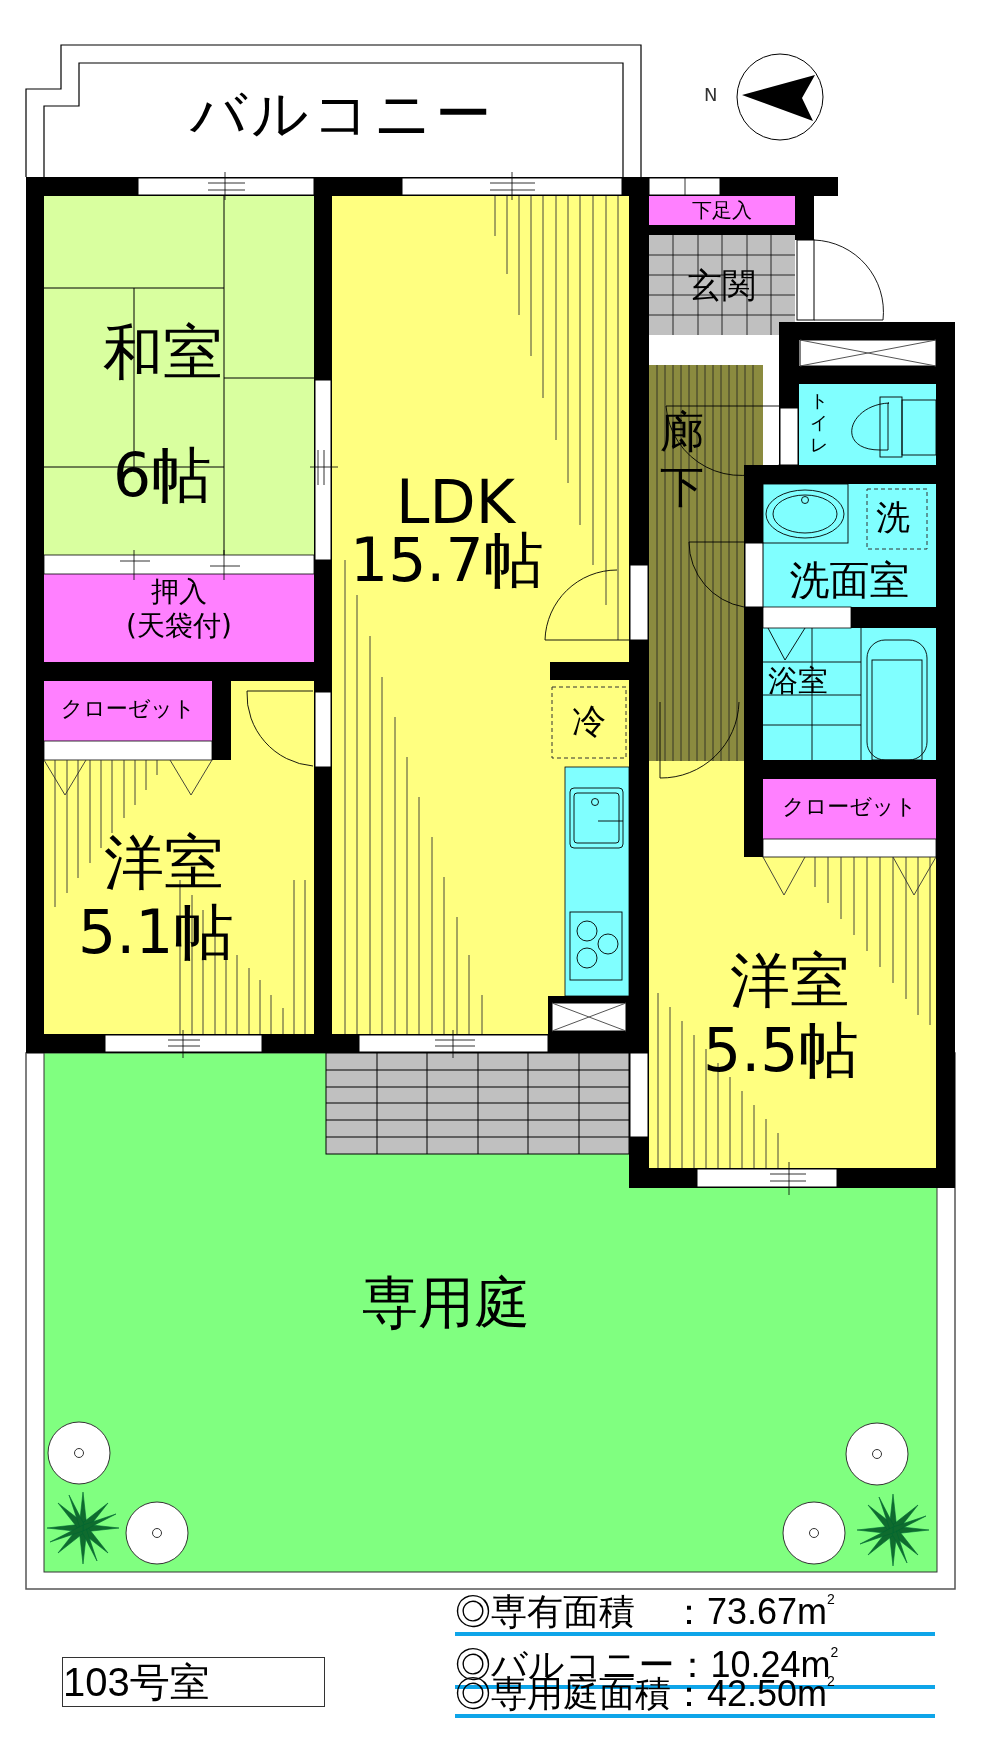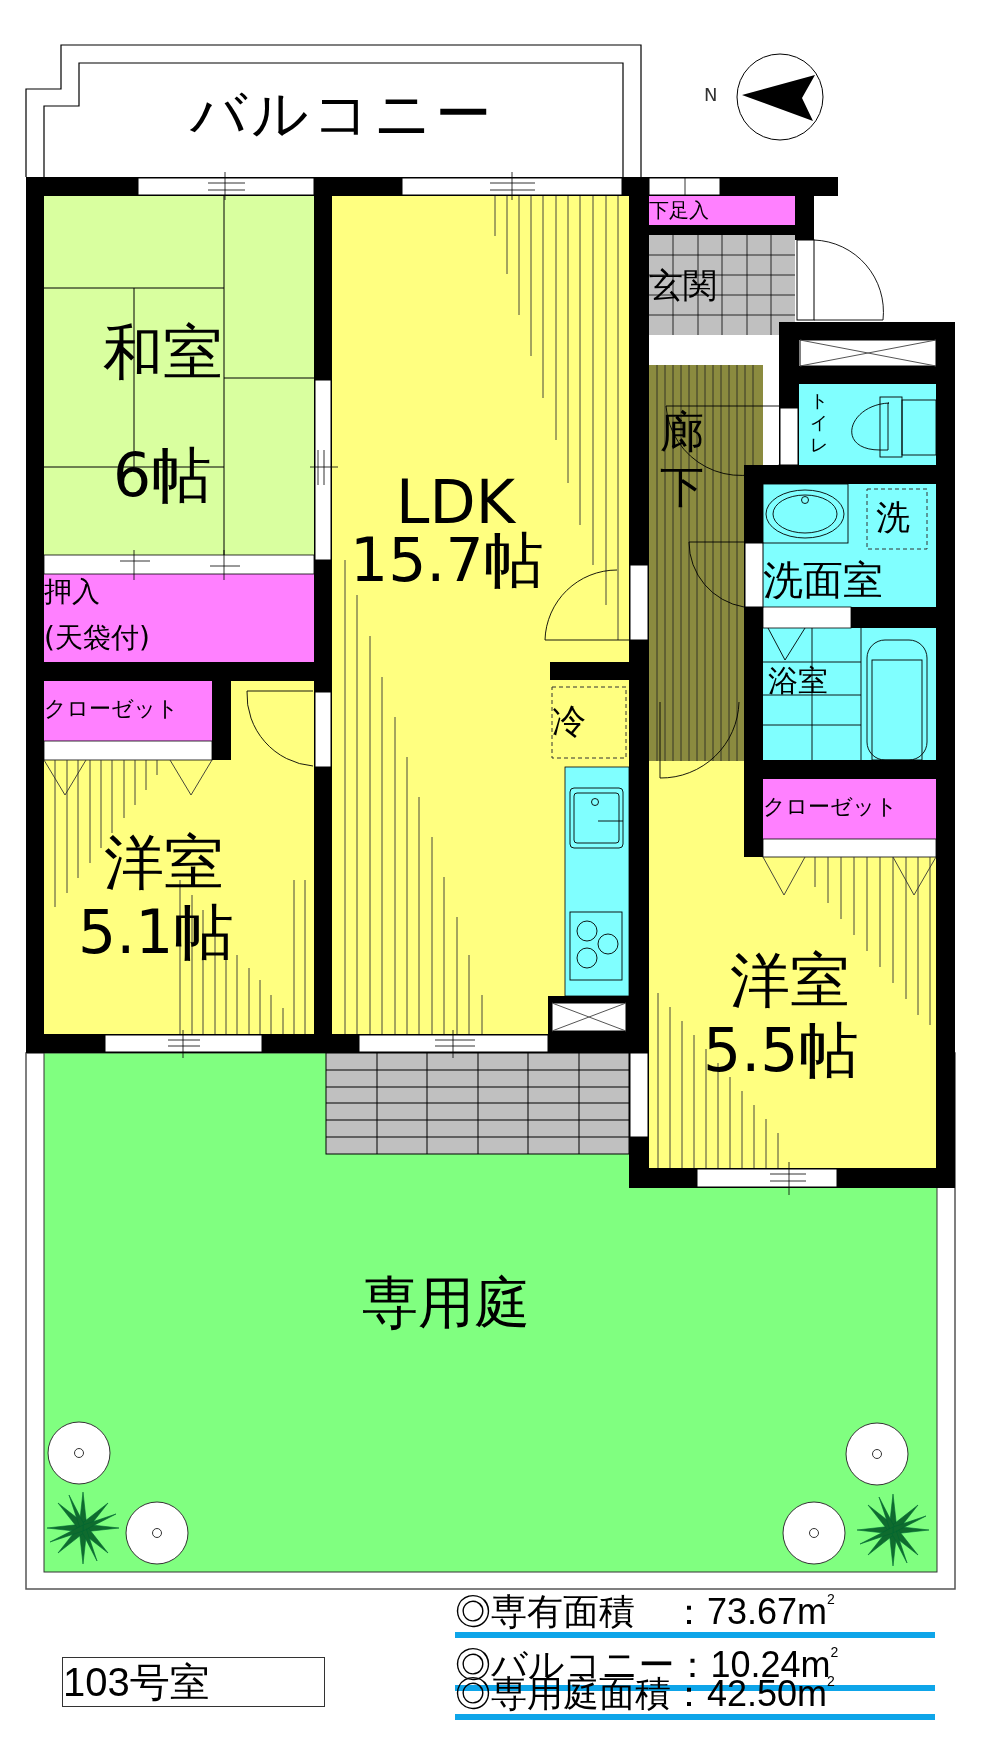--- a/index.html
+++ b/index.html
@@ -1,21 +1,21 @@
 <!DOCTYPE html>
 <html><head>
 <meta charset="utf-8">
 <style>
   html,body{margin:0;padding:0;background:#fff;}
   body{width:1000px;height:1744px;position:relative;overflow:hidden;font-family:"DejaVu Sans","Liberation Sans",sans-serif;color:#000;}
   .abs{position:absolute;box-sizing:border-box;}
-  .label{position:absolute;text-align:left;line-height:1;white-space:nowrap;}
+  .label{position:absolute;text-align:center;line-height:1;white-space:nowrap;}
   .big{font-size:60px;}
   svg{position:absolute;left:0;top:0;}
-  .area-row{position:absolute;left:455px;width:480px;height:40px;border-bottom:6px solid #0ea5e9;font-size:36px;line-height:40px;white-space:nowrap;font-family:"Liberation Sans",sans-serif;}
+  .area-row{position:absolute;left:455px;width:480px;height:40px;border-bottom:4px solid #0ea5e9;font-size:36px;line-height:40px;white-space:nowrap;font-family:"Liberation Sans",sans-serif;}
   .area-row sup{font-size:14px;vertical-align:top;line-height:14px;}
 </style>
 </head>
 <body>
 
 <svg width="1000" height="1744">
 
   <g fill="none" stroke="#000" stroke-width="1.2">
     <path d="M26,177 L26,89 L61,89 L61,45 L641,45 L641,89 L641,177"></path>
     <path d="M44,177 L44,106 L79,106 L79,63 L623,63 L623,106 L623,177"></path>
@@ -361,21 +361,21 @@
 </svg>
 
 <div class="label" style="left:190px;top:86px;font-size:56px;letter-spacing:4px;">バルコニー</div>
 
 <div class="label" style="left:704px;top:86px;font-size:18px;color:#333;">N</div>
 
 <div class="label big" style="left:103px;top:322px;">和室</div>
 <div class="label big" style="left:113px;top:398px;margin-top:47px;">6帖</div>
 
 <div class="label" style="left:44px;width:270px;top:578px;font-size:28px;">押入</div>
-<div class="label" style="left:44px;width:270px;top:612px;font-size:28px;margin-top:12px;">(天袋付)</div>
+<div class="label" style="left:44px;width:270px;top:612px;font-size:28px;">(天袋付)</div>
 
 <div class="label big" style="left:396px;top:472px;">LDK</div>
 <div class="label big" style="left:350px;top:530px;">15.7帖</div>
 
 <div class="label" style="left:649px;width:146px;top:200px;font-size:20px;">下足入</div>
 <div class="label" style="left:649px;width:146px;top:268px;font-size:34px;">玄関</div>
 
 <div class="label" style="left:660px;top:410px;font-size:44px;">廊</div>
 <div class="label" style="left:660px;top:465px;font-size:44px;">下</div>
 

